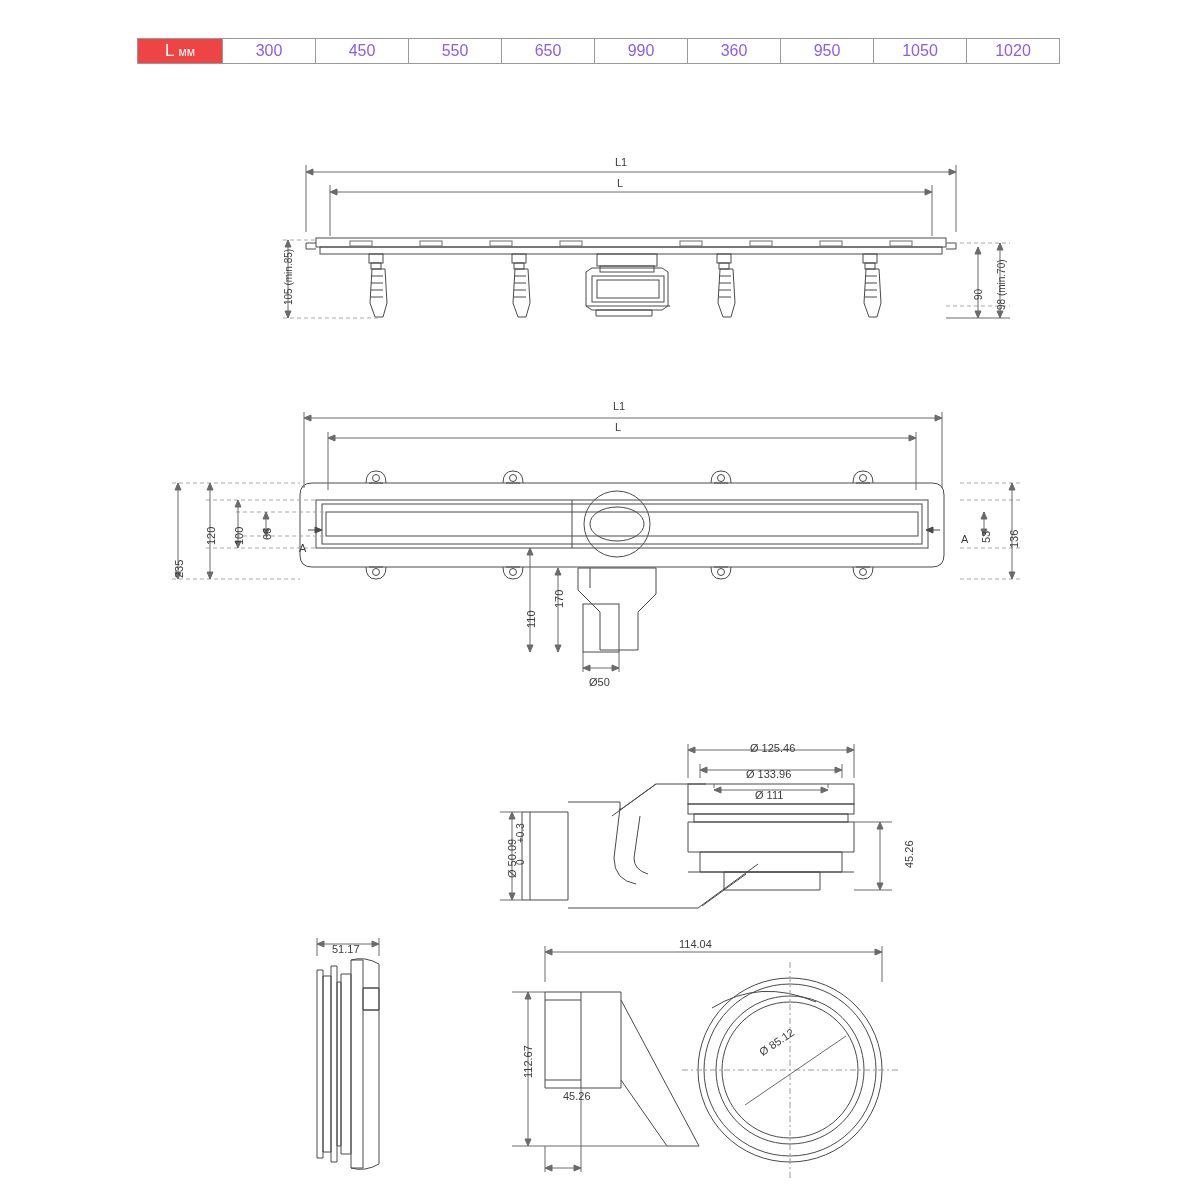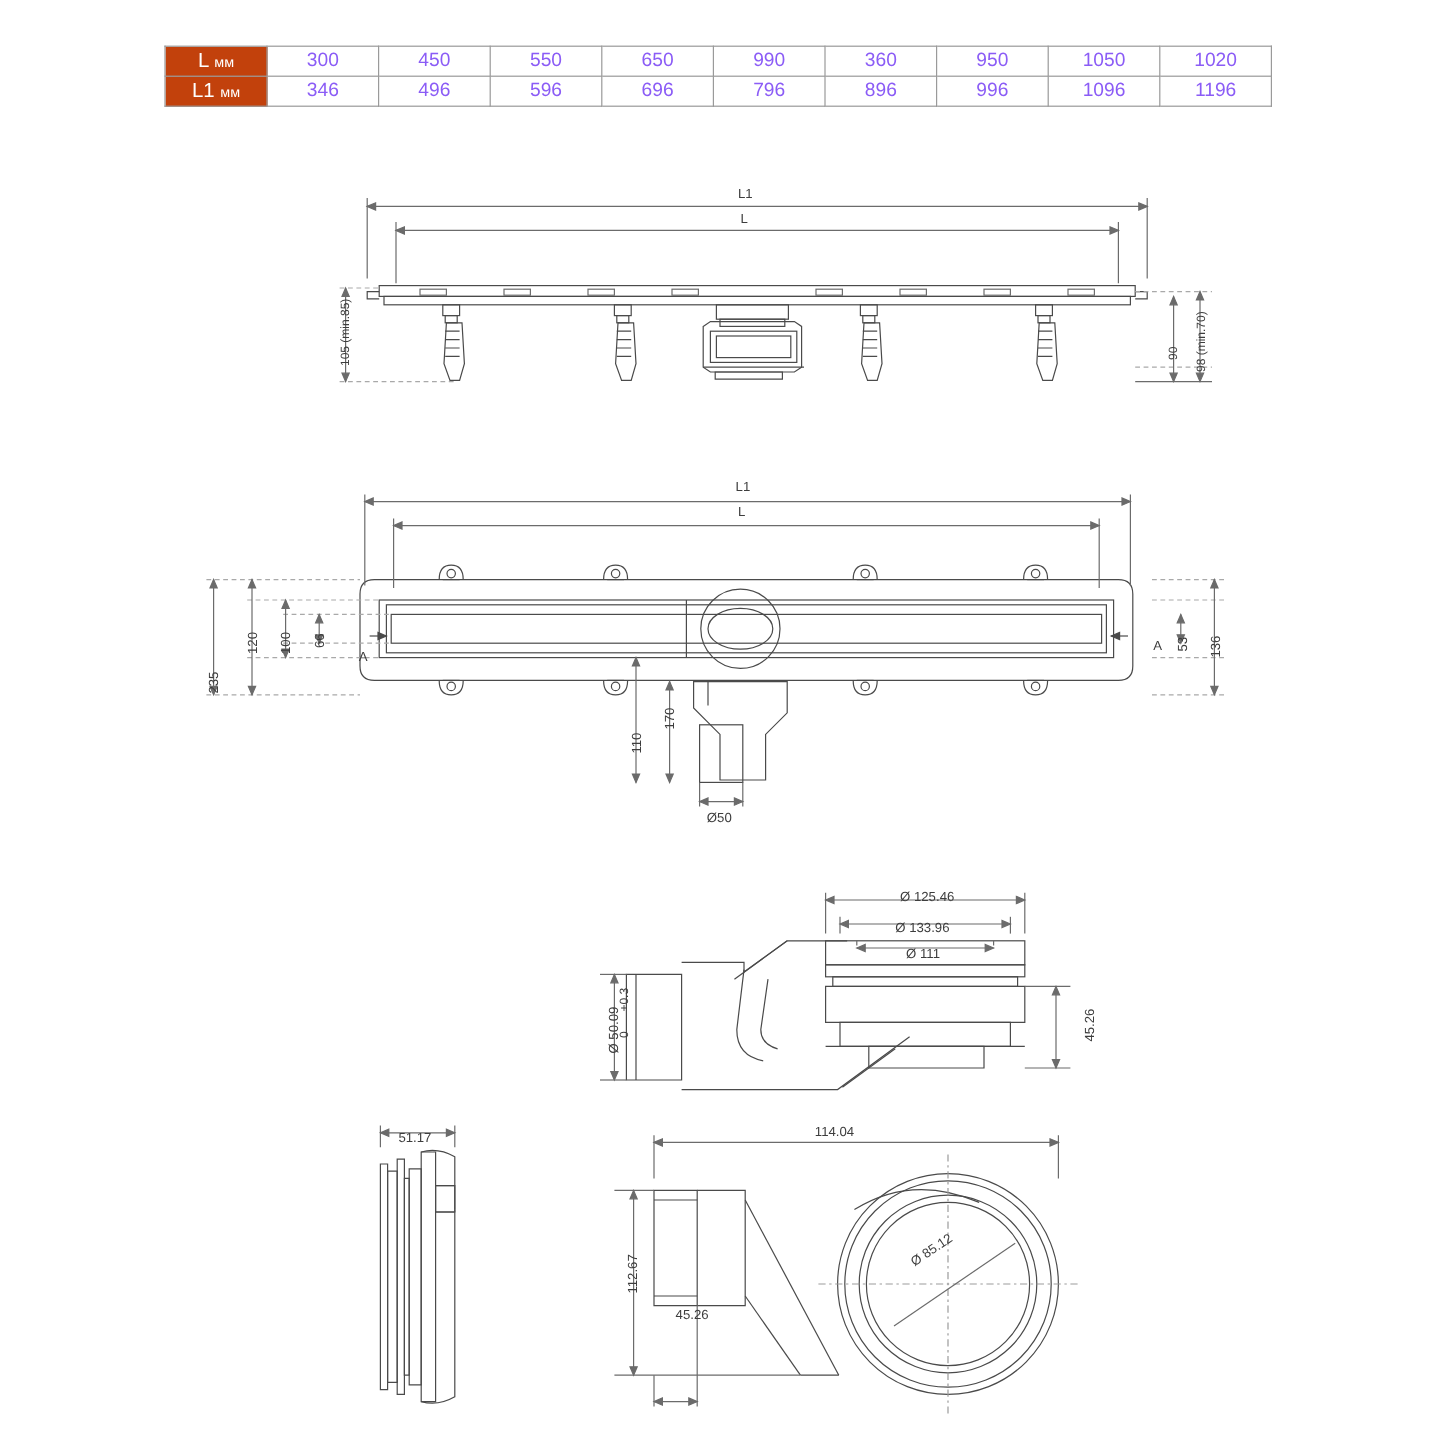--- a/index.html
+++ b/index.html
@@ -4,21 +4,21 @@
 <style>
   html,body{margin:0;padding:0;background:#ffffff;}
   body{width:1200px;height:1200px;position:relative;overflow:hidden;
        font-family:"Liberation Sans", sans-serif;color:#3d3d3d;}
   .sheet{position:absolute;inset:0;}
 
   
   .dim-table{position:absolute;left:137px;top:38px;border-collapse:collapse;}
   .dim-table td{border:1px solid #9a9a9a;height:24px;text-align:center;
      font-size:16px;color:#8b5cf6;padding:0 6px;min-width:80px;}
-  .dim-table td.hdr{background:#c2410c;color:#ffffff;min-width:72px;font-size:17px;}
+  .dim-table td.hdr{background:#ef4444;color:#ffffff;min-width:72px;font-size:17px;}
   .dim-table td.hdr span.unit{font-size:12px;}
   .lbl{position:absolute;font-size:11px;color:#3d3d3d;white-space:nowrap;}
   .lbl.sm{font-size:10px;}
   .lbl.vert{transform-origin:0 0;transform:rotate(-90deg);}
   svg{position:absolute;left:0;top:0;overflow:visible;}
 </style>
 </head>
 <body>
 
 <div class="sheet">
@@ -29,32 +29,20 @@
       <td class="hdr"><span>L</span> <span class="unit">мм</span></td>
       <td>300</td>
       <td>450</td>
       <td>550</td>
       <td>650</td>
       <td>990</td>
       <td>360</td>
       <td>950</td>
       <td>1050</td>
       <td>1020</td>
-    </tr>
-    <tr>
-      <td class="hdr"><span>L1</span> <span class="unit">мм</span></td>
-      <td>346</td>
-      <td>496</td>
-      <td>596</td>
-      <td>696</td>
-      <td>796</td>
-      <td>896</td>
-      <td>996</td>
-      <td>1096</td>
-      <td>1196</td>
     </tr>
   </tbody>
     </table>
 
   <div>
     <svg width="1200" height="400" style="top:0;left:0">
       <g stroke="#4a4a4a" fill="none" stroke-width="1">
 
         <rect x="316" y="238" width="630" height="9"></rect>
         <rect x="320" y="247" width="622" height="7"></rect>

